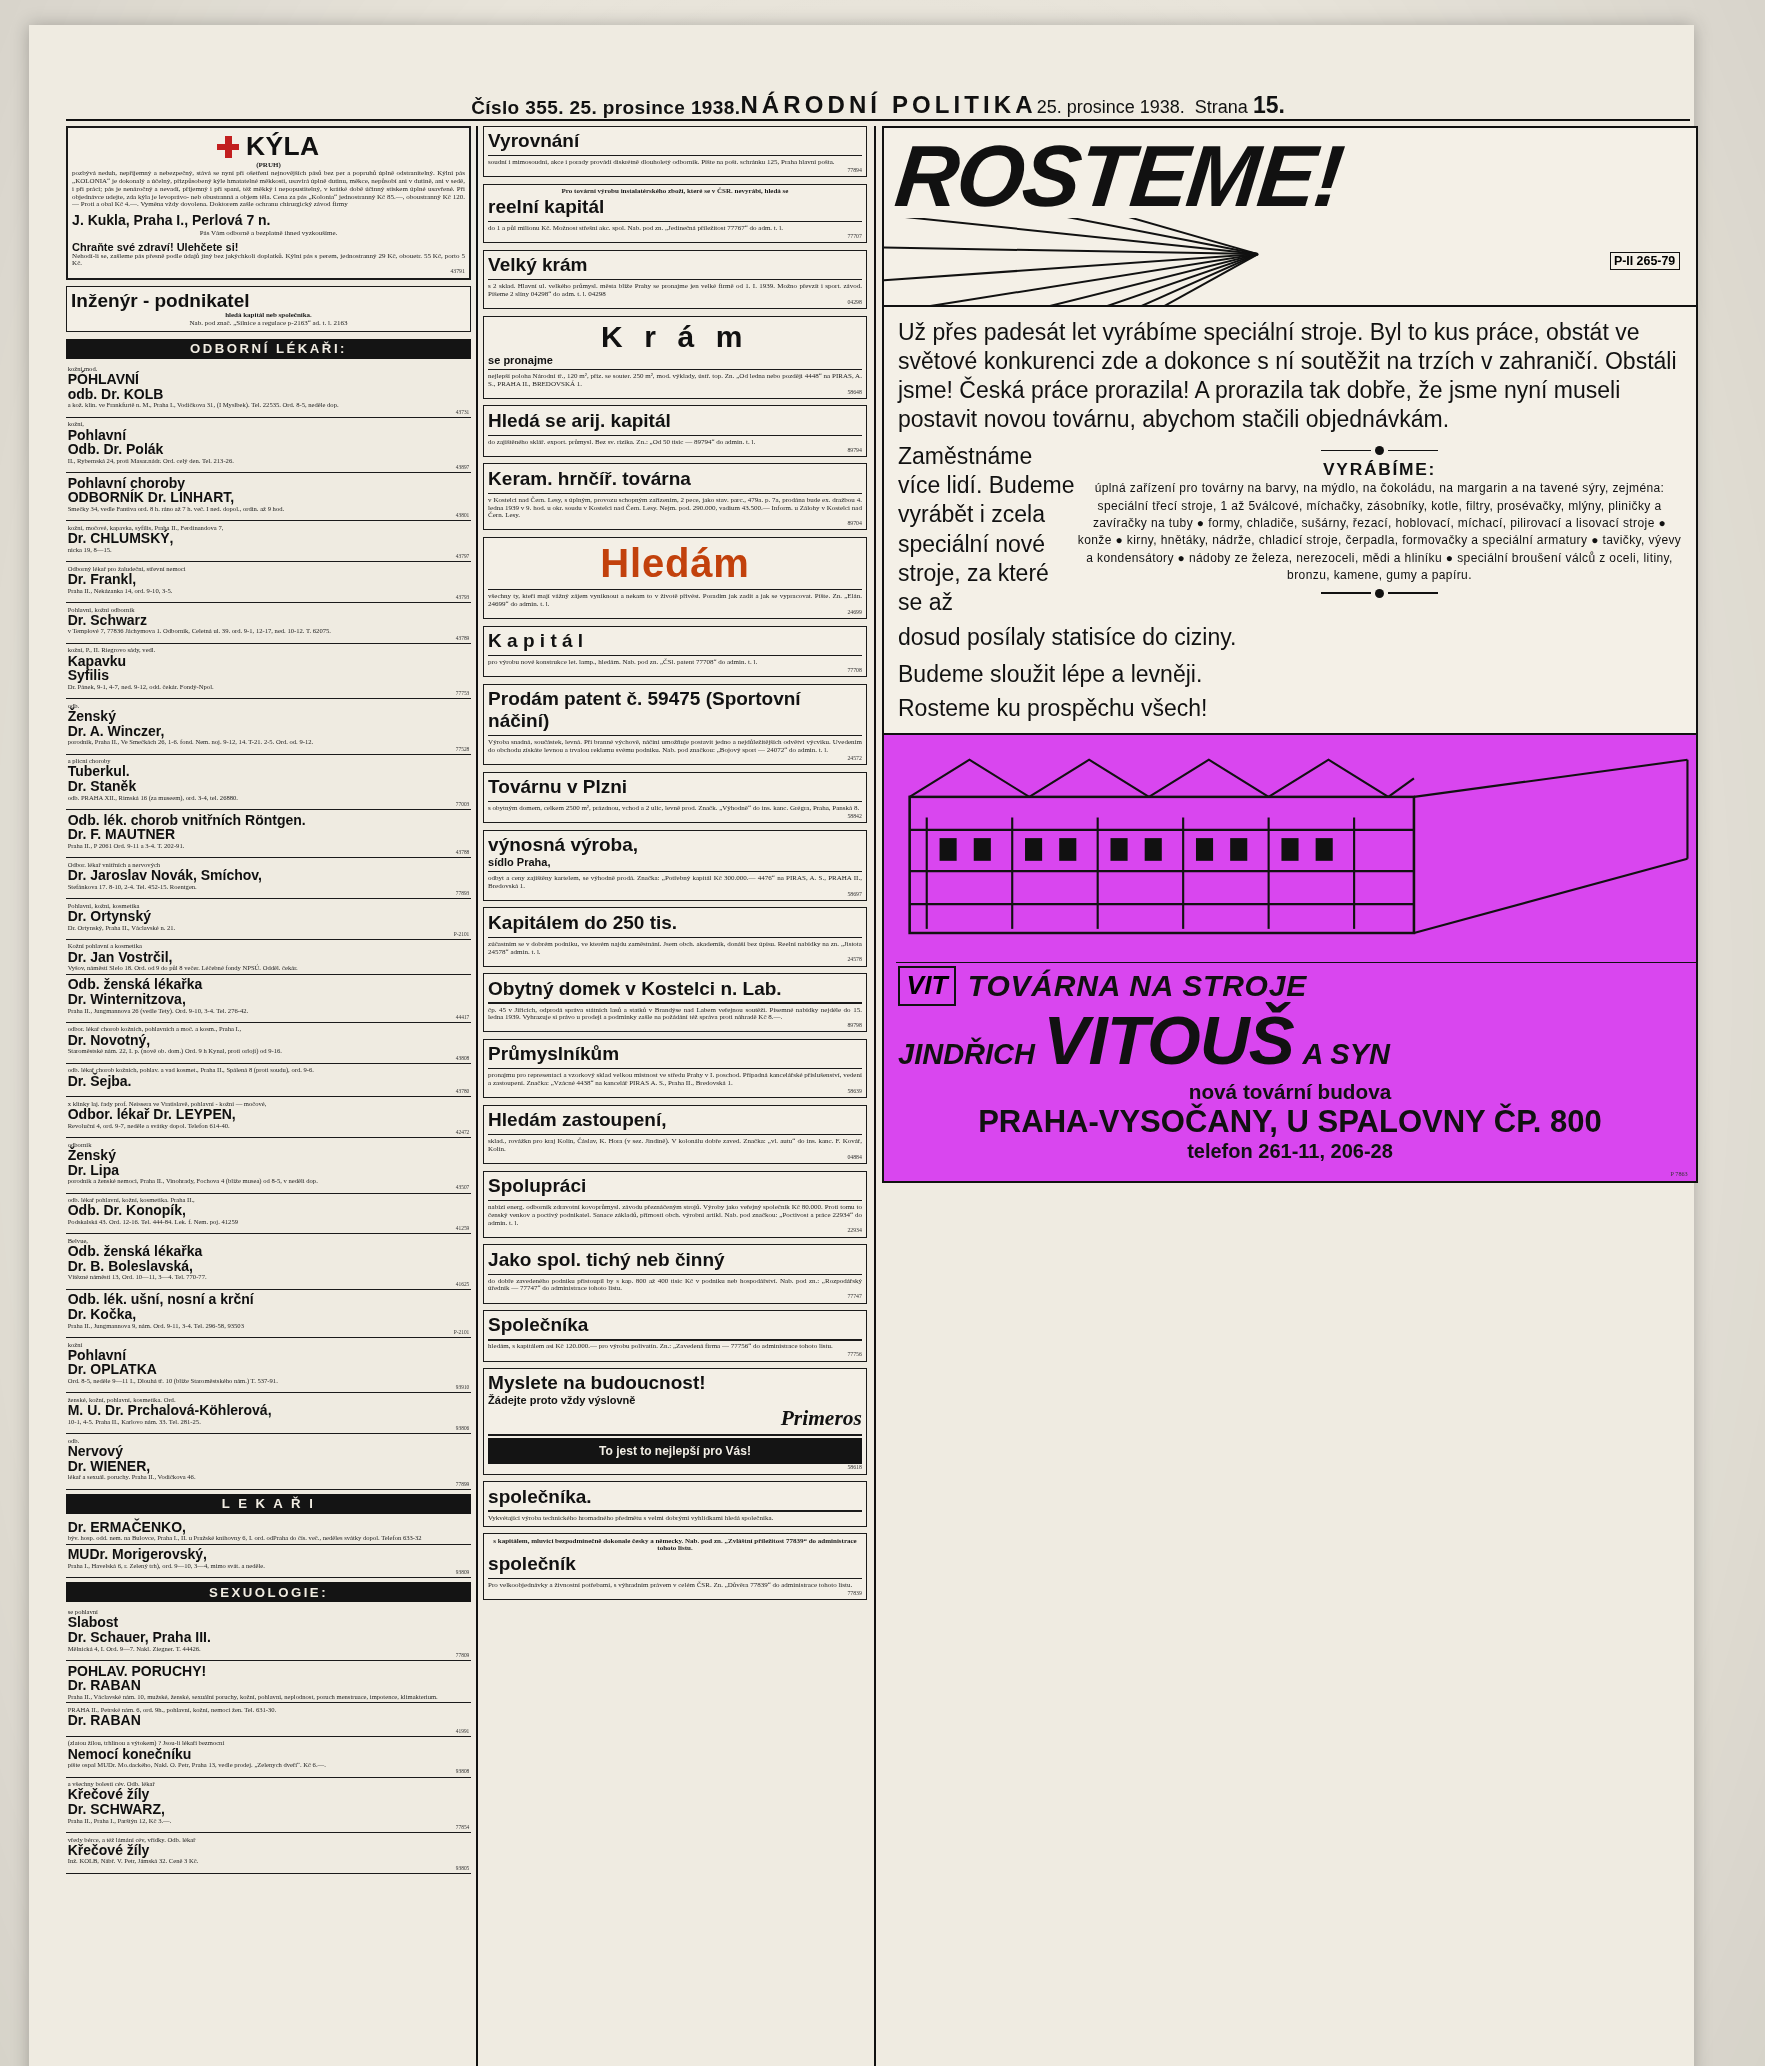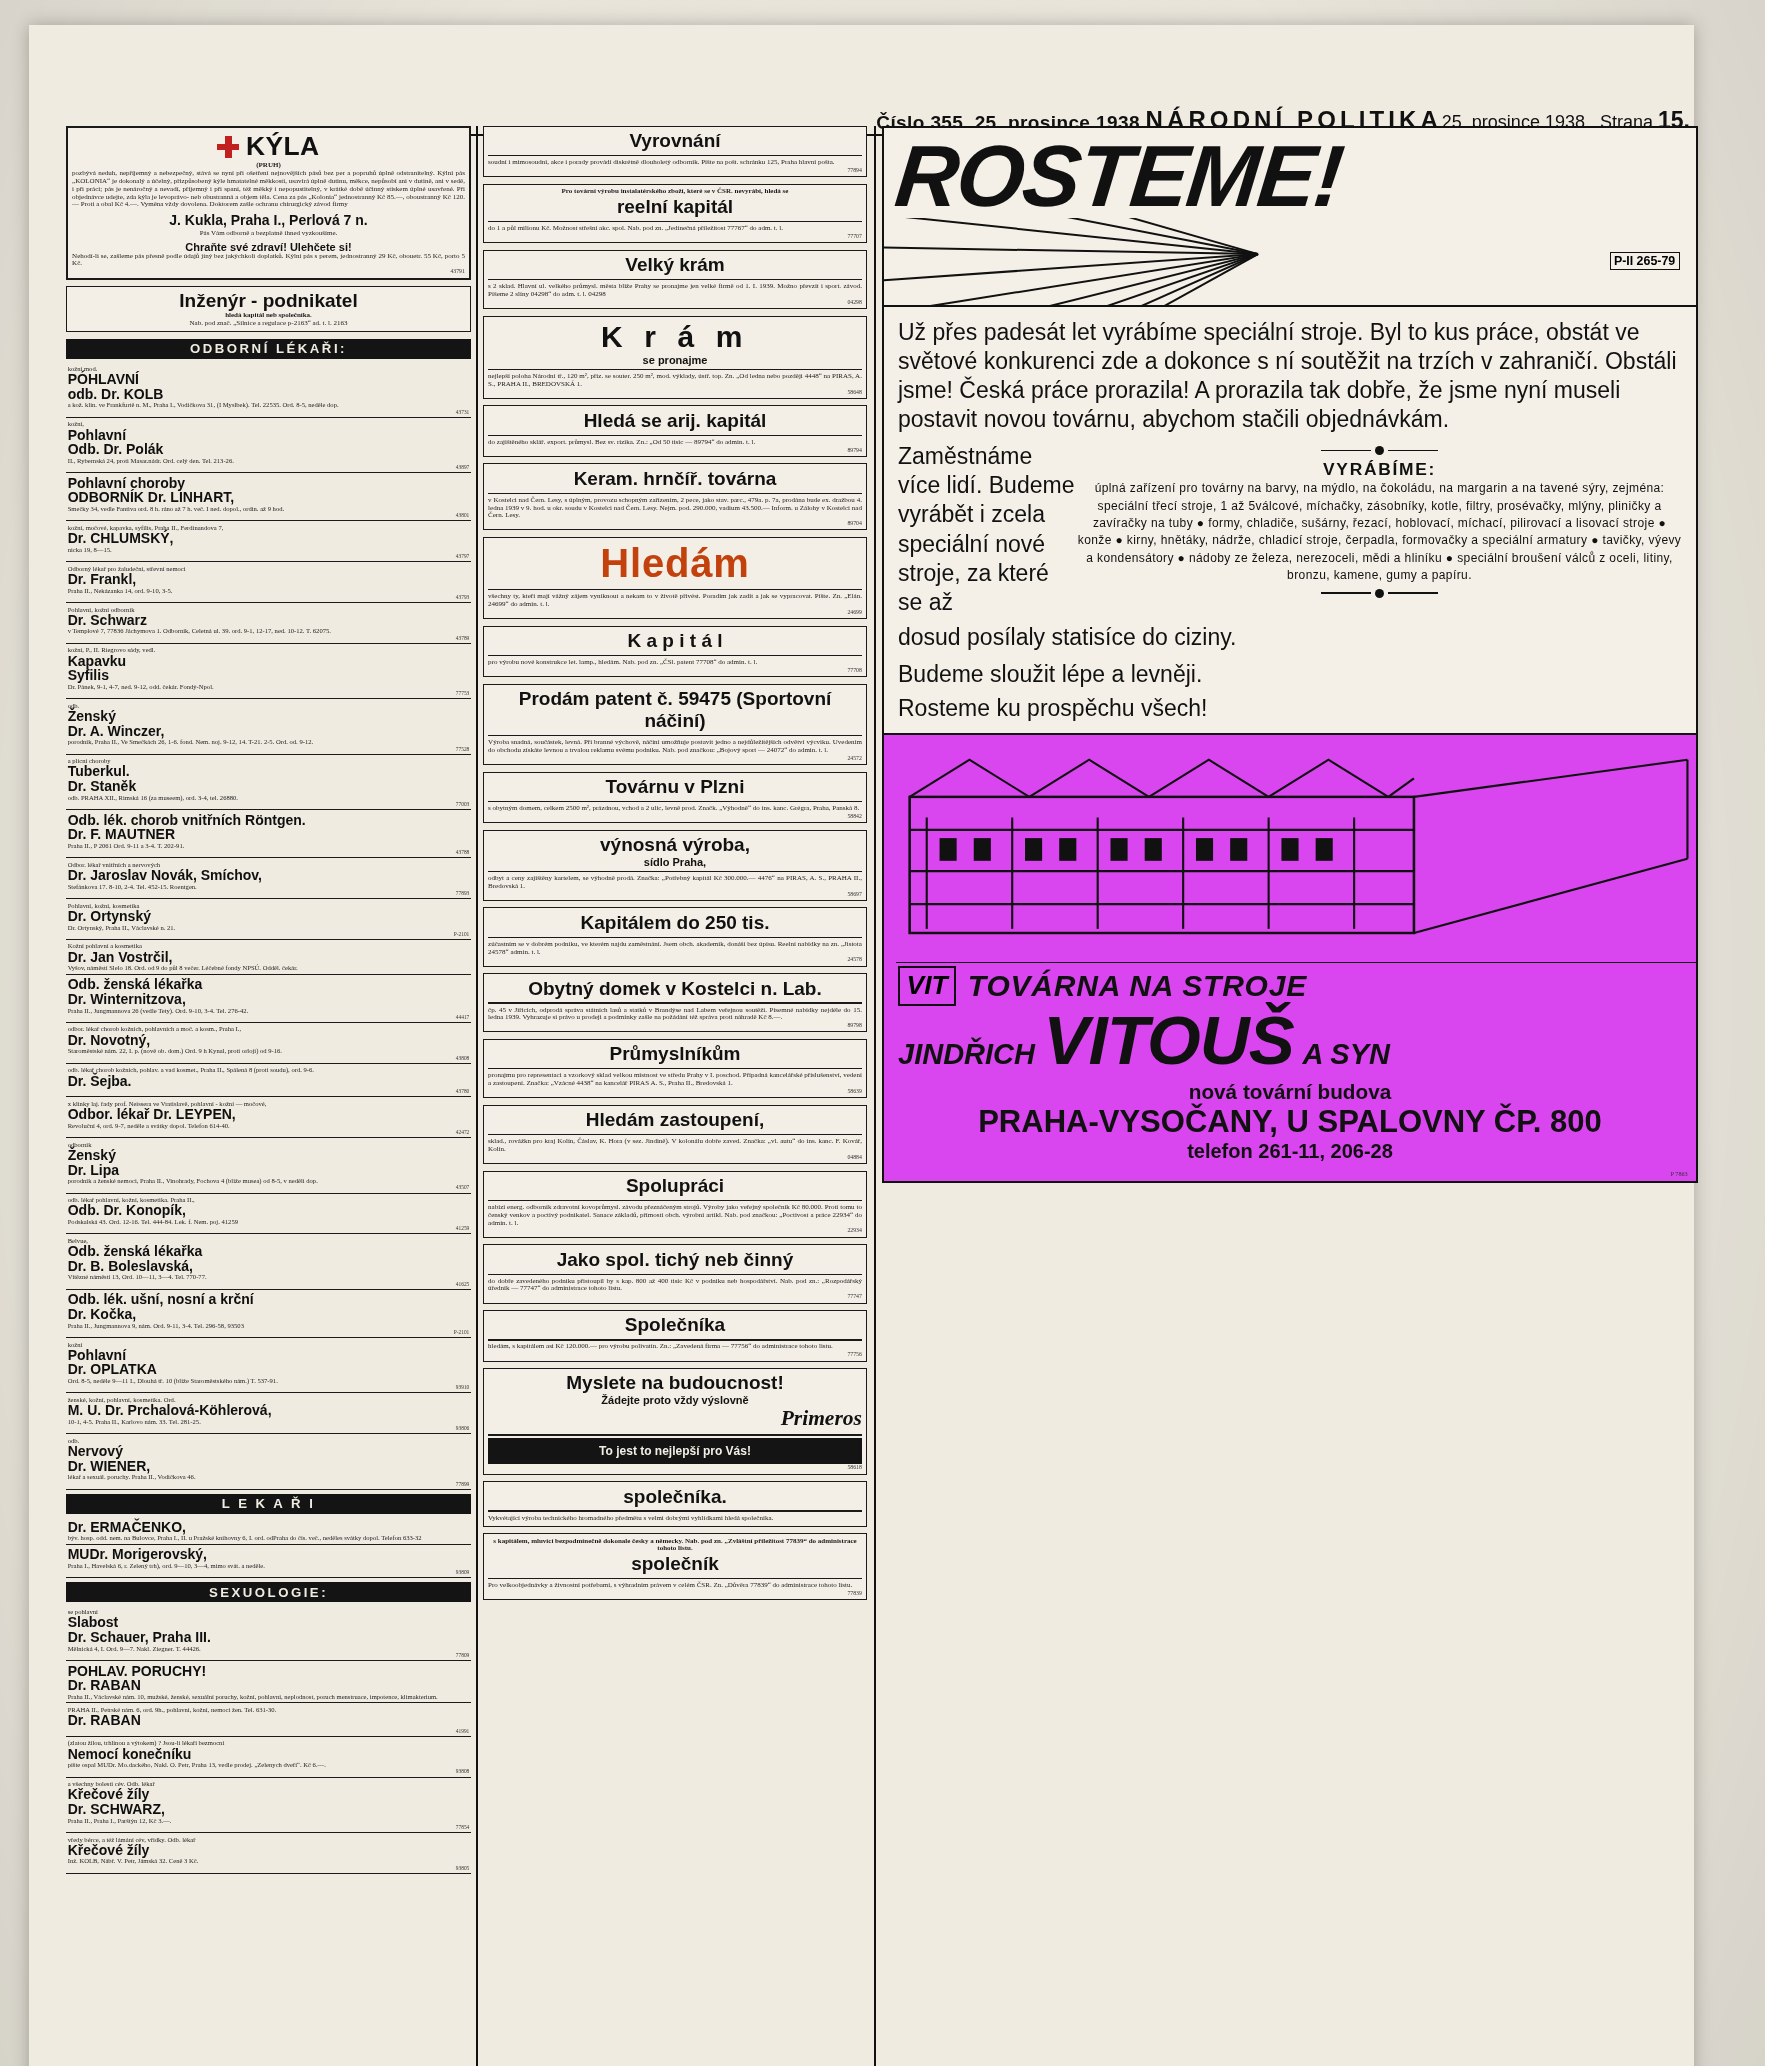--- a/index.html
+++ b/index.html
@@ -17,42 +17,42 @@
       radial-gradient(ellipse at 50% 40%, rgba(255,255,255,0.16), rgba(0,0,0,0.0) 55%, rgba(0,0,0,0.10) 100%);
     mix-blend-mode:multiply;
   }
   .sheet{
     position:absolute;left:29px;top:25px;width:1665px;height:2393px;
     background:#efebe1;
     box-shadow:0 0 16.5px rgba(0,0,0,0.25);
   }
   
   .masthead{
-    position:absolute;left:37px;top:59px;width:1624px;height:50px;
-    display:flex;align-items:flex-end;justify-content:flex-end;
+    position:absolute;left:37px;top:44px;width:1624px;height:50px;
+    display:flex;align-items:flex-end;justify-content:center;
     border-bottom:2.5px solid #111;padding-bottom:0;
   }
   .mh-left{font-size:19px;letter-spacing:0.4px;color:#111;font-family:"Liberation Sans",sans-serif;font-weight:bold;}
   .mh-center{font-size:24px;letter-spacing:4.1px;font-weight:bold;color:#111;font-family:"Liberation Sans",sans-serif;}
   .mh-right{font-size:18px;color:#111;font-family:"Liberation Sans",sans-serif;}
   .mh-right b{font-size:23px;}
   
   .cols{position:absolute;left:37px;top:101px;width:1632px;height:2298px;}
   .col{position:absolute;top:0;}
   .col1{left:0;width:405px;}
   .col2{left:417px;width:384px;}
   .col3{left:816px;width:816px;}
   .vrule{position:absolute;top:0;width:1.7px;background:#111;height:2298px;}
   
   .box{border:1.2px solid #1a1a1a;margin-bottom:6.6px;background:#f3efe6;padding:3.3px 4.1px;}
   .box.dbl{border:2.5px double #1a1a1a;}
   .tiny{font-size:7px;line-height:1.12;color:#1b1b1b;text-align:justify;}
   .tiny.c{text-align:center;}
   .ref{font-size:5.8px;text-align:right;color:#333;}
-  .hd{font-family:"Liberation Sans",sans-serif;font-weight:bold;color:#111;text-align:center;}
+  .hd{font-family:"Liberation Sans",sans-serif;font-weight:bold;color:#111;text-align:left;}
   .hd-xl{font-size:26.4px;letter-spacing:0.4px;}
   .hd-lg{font-size:19px;}
   .hd-md{font-size:14px;}
   .hd-sm{font-size:11px;}
   .rule{height:1.2px;background:#1a1a1a;margin:2.9px 0;}
   .inv{background:#141414;color:#f3efe6;text-align:center;font-family:"Liberation Sans",sans-serif;font-weight:bold;}
   
   .doc{border-bottom:0.8px solid #1a1a1a;padding:2.5px 1.7px 2.1px 1.7px;}
   .doc .nm{font-family:"Liberation Sans",sans-serif;font-weight:bold;font-size:14px;color:#0f0f0f;line-height:1.05;}
   .doc .dt{font-size:6.6px;line-height:1.1;color:#222;}

